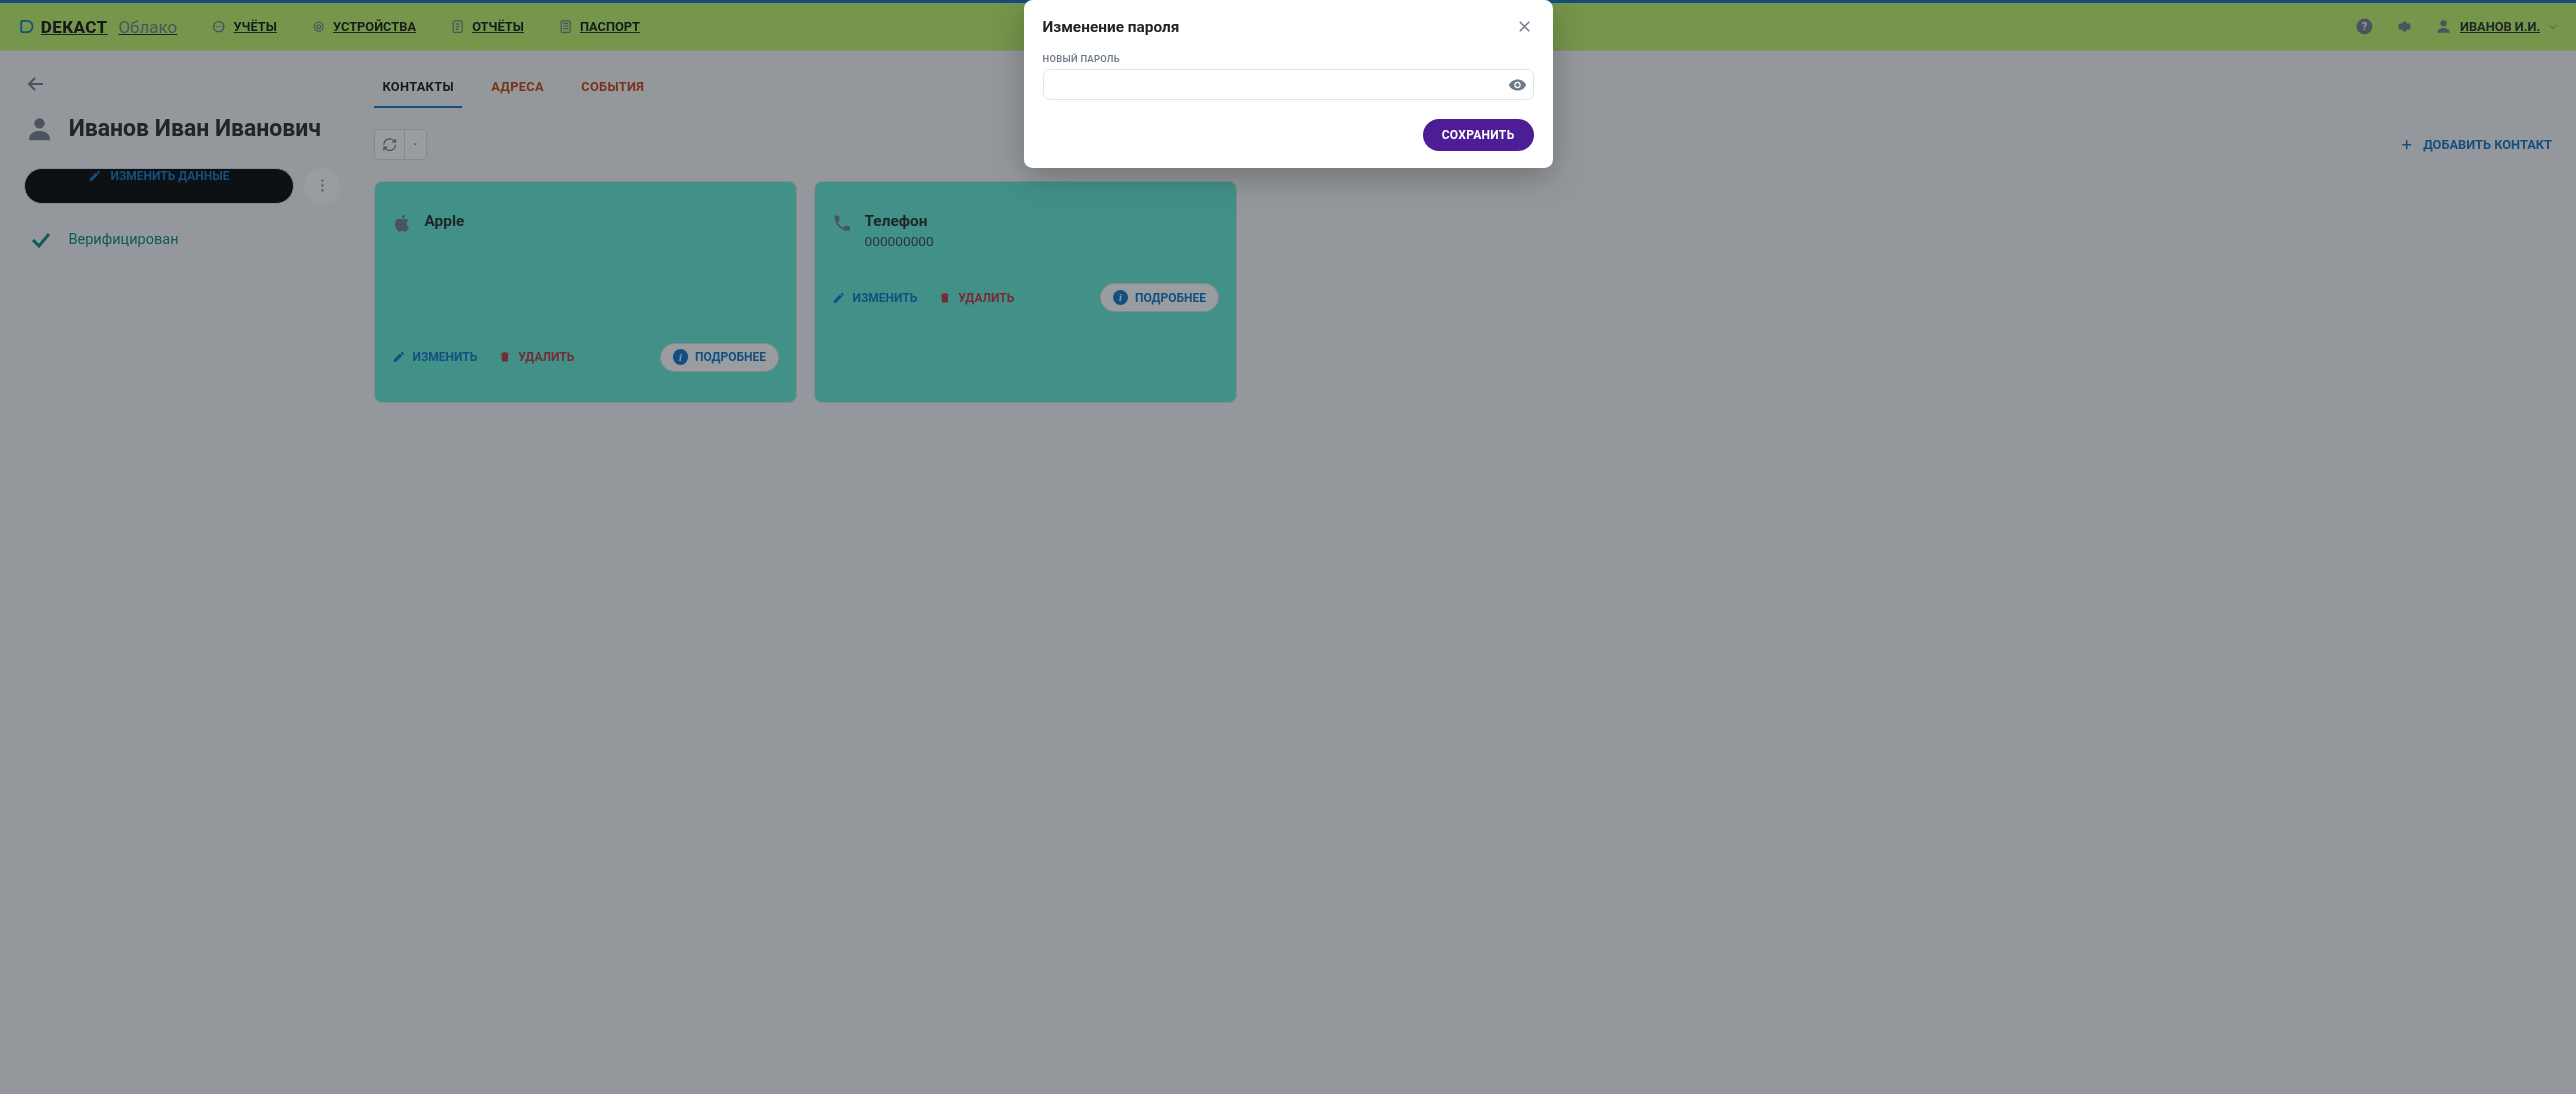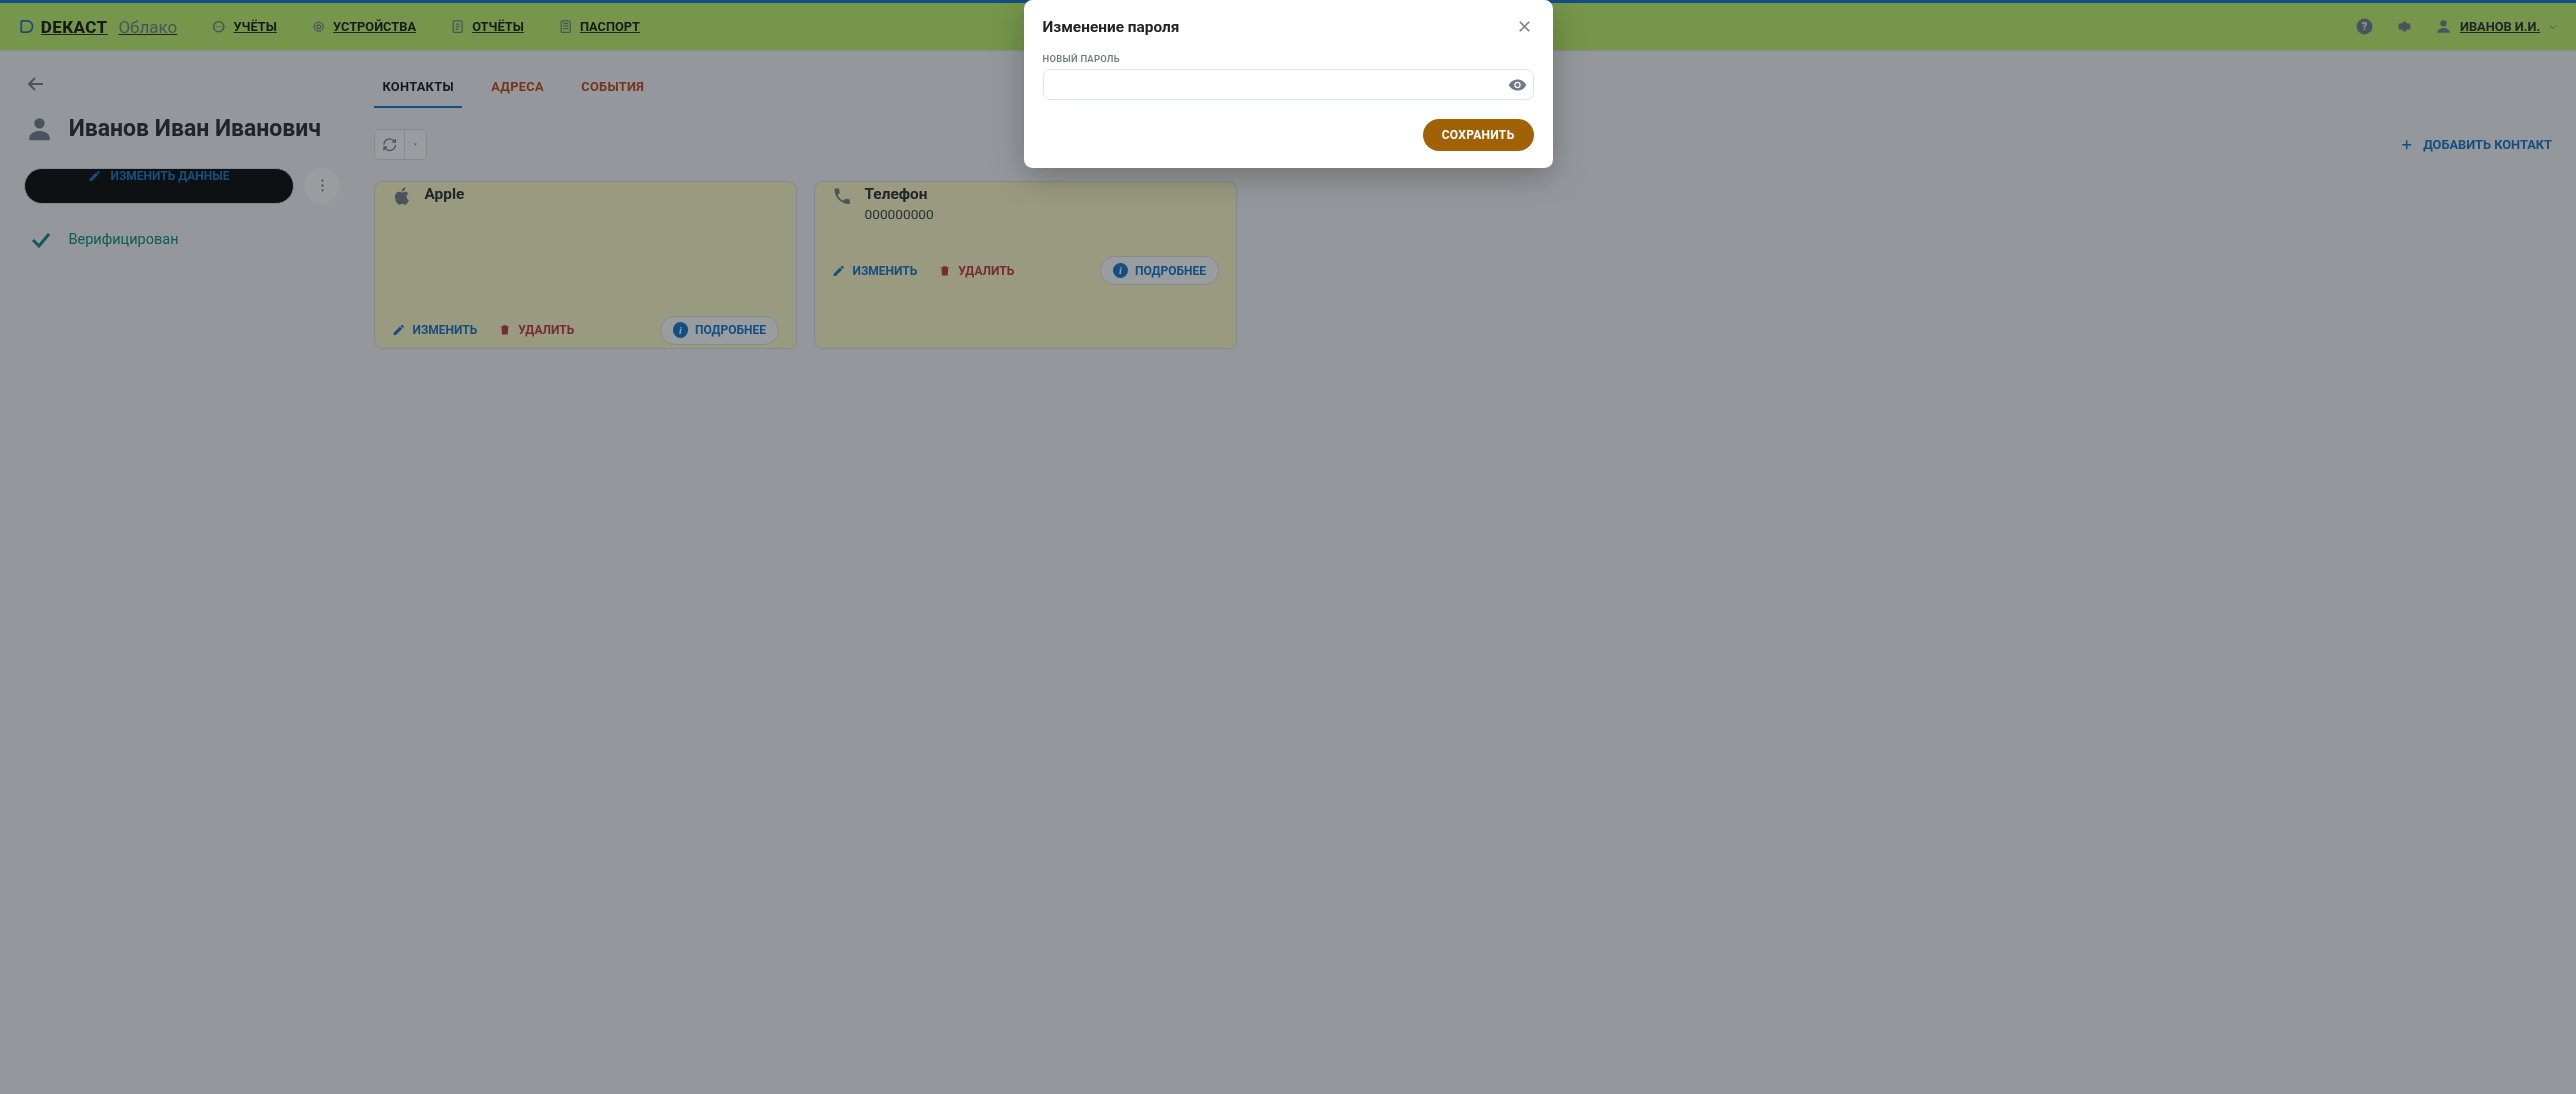--- a/index.html
+++ b/index.html
@@ -60,21 +60,21 @@
   width: 22px; height: 31px; border: 0.9px solid #d8dde2; border-left: none; border-radius: 0 5.1px 5.1px 0;
   background: #fff; display: flex; align-items: center; justify-content: center; cursor: pointer; color: #6f7b88;
 }
 .add-contact {
   margin-left: auto; display: flex; align-items: center; gap: 8.5px;
   color: #0b71c5; font-weight: 700; font-size: 12.8px; cursor: pointer;
 }
 
 .cards { display: flex; gap: 17px; flex-wrap: wrap; }
 .card {
-  background: #fef9c3; border: 0.9px solid #d8dde2; border-radius: 8.5px; padding: 3px 17px; width: 423px;
+  background: #5eead4; border: 0.9px solid #d8dde2; border-radius: 8.5px; padding: 30px 17px; width: 423px;
 }
 .card-head { display: flex; gap: 12px; align-items: flex-start; margin-bottom: 34px; }
 .card-icon { color: #6f7b88; width: 20.5px; height: 20.5px; flex-shrink: 0; margin-top: 1.7px; }
 .card-title { font-weight: 700; font-size: 15.4px; }
 .card-value { font-size: 13.7px; color: #374048; margin-top: 3.4px; }
 
 .card-actions { display: flex; align-items: center; gap: 20.5px; margin-top: 6.8px; }
 .act { display: flex; align-items: center; gap: 6.8px; font-weight: 700; font-size: 12px; cursor: pointer; }
 .act-edit { color: #0b71c5; }
 .act-del { color: #bf2e3a; }
@@ -97,21 +97,21 @@
 .modal-close { cursor: pointer; color: #6f7b88; width: 19px; height: 19px; }
 .field-label { font-size: 9.4px; color: #6f7b88; font-weight: 600; letter-spacing: 0.3px; margin-bottom: 5.1px; }
 .field-wrap { position: relative; }
 .field-input {
   width: 100%; height: 31px; border: 0.9px solid #e0e3e7; border-radius: 6.8px; padding: 0 34px 0 10.2px;
   font-size: 12.8px; outline: none;
 }
 .eye-btn { position: absolute; right: 6.8px; top: 50%; transform: translateY(-50%); color: #6f7b88; cursor: pointer; width: 19px; height: 19px; }
 .modal-footer { display: flex; justify-content: flex-end; margin-top: 19px; }
 .save-btn {
-  background: #a16207; color: #fff; border: none; border-radius: 853px; height: 32px; padding: 0 19px;
+  background: #4c1d95; color: #fff; border: none; border-radius: 853px; height: 32px; padding: 0 19px;
   font-weight: 700; font-size: 12px; letter-spacing: 0.3px; cursor: pointer;
 }
 
 svg { display: block; }
 </style>
 </head>
 <body>
 
 <div class="topbar-accent"></div>
 

